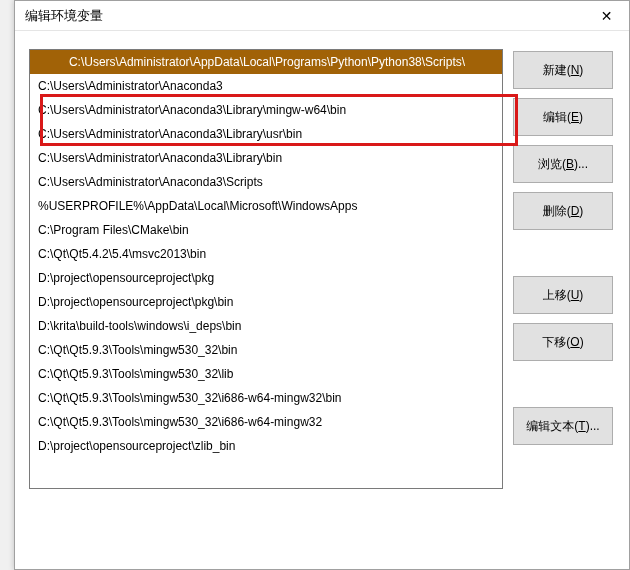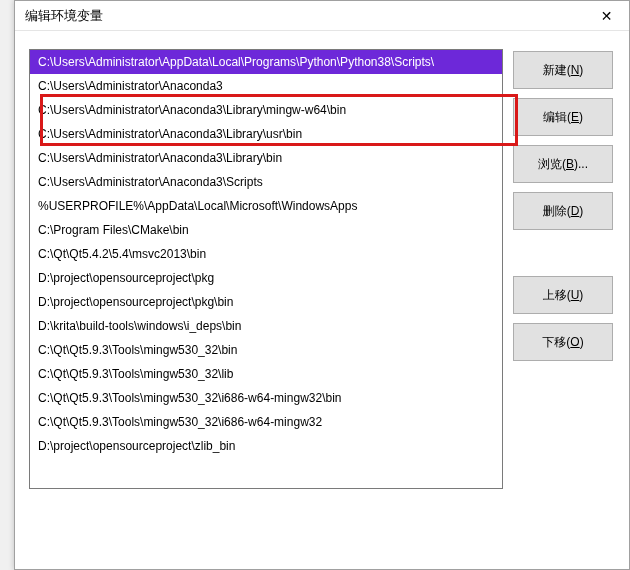--- a/index.html
+++ b/index.html
@@ -6,21 +6,21 @@
 body { width: 630px; height: 570px; font-family: "Microsoft YaHei", "Segoe UI", sans-serif; font-size: 12px; background: #f0f0f0; overflow: hidden; position: relative; }
 .dialog { position: absolute; left: 14px; top: 0; width: 616px; height: 570px; background: #ffffff; border: 1px solid #a0a0a0; box-shadow: 0 0 6px rgba(0,0,0,0.2); display: flex; flex-direction: column; }
 .titlebar { height: 30px; display: flex; align-items: center; padding: 0 0 0 10px; border-bottom: 1px solid #e5e5e5; }
 .titlebar-title { flex: 1; font-size: 13px; color: #000; }
 .titlebar-close { width: 45px; height: 30px; line-height: 30px; text-align: center; font-size: 14px; color: #000; }
 .content { flex: 1; display: flex; padding: 18px 16px 10px 14px; gap: 10px; }
 .left { flex: 1; display: flex; flex-direction: column; }
 .highlight-frame { border: 3px solid #d91818; margin-bottom: -3px; position: relative; z-index: 2; }
 .listbox { border: 1px solid #7a7a7a; background: #fff; height: 440px; overflow-y: scroll; position: relative; }
 .list-item { padding: 3px 6px 3px 8px; font-size: 12px; line-height: 18px; color: #000; white-space: nowrap; }
-.list-item.selected { background: #6d28d9; color: #fff; }
+.list-item.selected { background: #a16207; color: #fff; text-align: center; }
 .right { width: 100px; display: flex; flex-direction: column; gap: 9px; padding-top: 2px; }
 .vspace { height: 28px; }
 .btn { height: 38px; border: 1px solid #adadad; background: #e1e1e1; font-size: 12px; font-family: inherit; color: #000; cursor: default; }
 .footer { height: 52px; border-top: 0; display: flex; justify-content: flex-end; align-items: center; gap: 10px; padding: 0 16px 14px 0; }
 .footer .btn { width: 88px; height: 27px; }
 .footer .btn.primary { border: 2px solid #0078d7; background: #e1e1e1; }
 .underline { text-decoration: underline; }
 
 .listbox::-webkit-scrollbar { width: 17px; }
 .listbox::-webkit-scrollbar-track { background: #f0f0f0; }
@@ -66,20 +66,21 @@
 
     <div class="right">
       <button class="btn"><span>新建</span>(<span class="underline">N</span>)</button>
       <button class="btn"><span>编辑</span>(<span class="underline">E</span>)</button>
       <button class="btn"><span>浏览</span>(<span class="underline">B</span>)<span>...</span></button>
       <button class="btn"><span>删除</span>(<span class="underline">D</span>)</button>
       <div class="vspace"></div>
       <button class="btn"><span>上移</span>(<span class="underline">U</span>)</button>
       <button class="btn"><span>下移</span>(<span class="underline">O</span>)</button>
       <div class="vspace"></div>
+      <button class="btn"><span>编辑文本</span>(<span class="underline">T</span>)<span>...</span></button>
     </div>
 
   </div>
 
   <div class="footer">
   </div>
 
 </div>
 
 </body></html>

